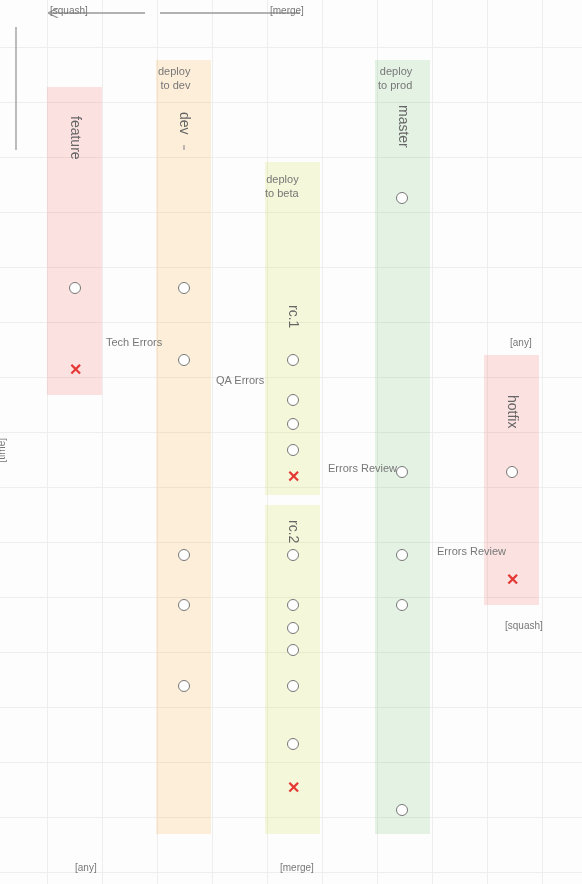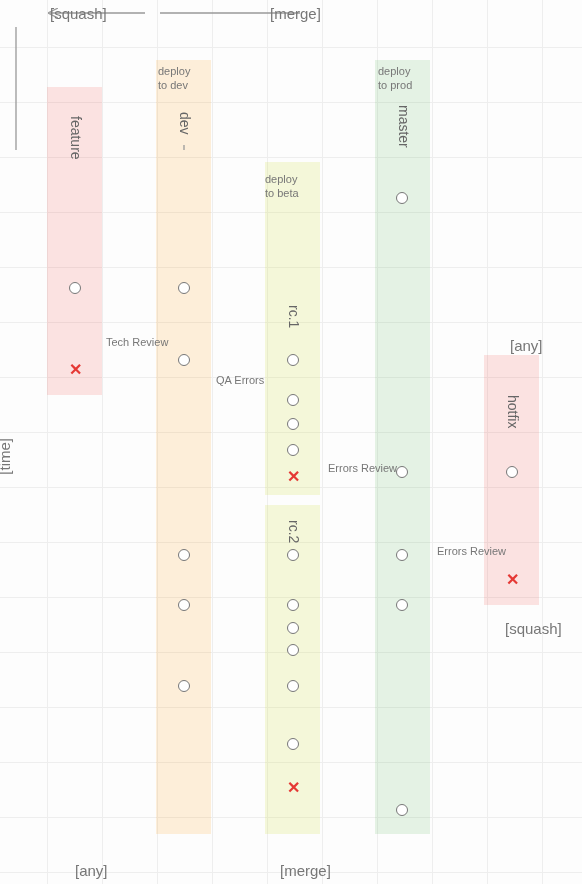--- a/index.html
+++ b/index.html
@@ -16,22 +16,22 @@
   .lane.feature{left:47px;background:rgba(244,67,54,.14)}
   .lane.dev    {left:156px;background:rgba(255,152,0,.14)}
   .lane.rc     {left:265px;background:rgba(205,220,57,.18)}
   .lane.master {left:375px;background:rgba(76,175,80,.14)}
   .lane.hotfix {left:484px;background:rgba(244,67,54,.14)}
   svg.wires{position:absolute;inset:0}
   .node{position:absolute;width:12px;height:12px;border:1px solid #777;border-radius:50%;background:#fff;transform:translate(-6px,-6px)}
   .x{position:absolute;color:#e53935;font-size:16px;font-weight:bold;transform:translate(-6px,-10px)}
   .lbl{position:absolute;font-size:11px;color:#777;white-space:nowrap}
   .lbl.brand{writing-mode:vertical-rl;transform-origin:center;color:#666;font-size:14px}
-  .lbl.deploy{text-align:left;line-height:1.3}
-  .arrow-lbl{position:absolute;font-size:15px;color:#777;white-space:nowrap}
+  .lbl.deploy{text-align:right;line-height:1.3}
+  .arrow-lbl{position:absolute;font-size:10px;color:#777;white-space:nowrap}
 </style>
 </head>
 <body>
 
 <div class="stage">
   <div class="gridbg"></div>
 
   <div class="lane feature" id="lane-feature" style="top: 87px; height: 308px;"></div>
   <div class="lane dev" id="lane-dev" style="top: 60px; height: 774px;"></div>
   <div class="lane rc" id="lane-rc-1" style="left: 265px; top: 162px; height: 333px;"></div>
@@ -43,21 +43,21 @@
   <div class="lbl deploy" style="left:265px;top:172px"><span>deploy<br>to beta</span></div>
   <div class="lbl deploy" style="left:378px;top:64px"><span>deploy<br>to prod</span></div>
 
   <div class="lbl brand" style="left:68px;top:116px"><span>feature</span></div>
   <div class="lbl brand" style="left:177px;top:112px"><span>dev</span></div>
   <div class="lbl brand" style="left:286px;top:305px"><span>rc.1</span></div>
   <div class="lbl brand" style="left:286px;top:520px"><span>rc.2</span></div>
   <div class="lbl brand" style="left:396px;top:105px"><span>master</span></div>
   <div class="lbl brand" style="left:505px;top:395px"><span>hotfix</span></div>
 
-  <div class="lbl" style="left:106px;top:336px"><span>Tech Review</span></div>
+  <div class="lbl" style="left:106px;top:336px"><span>Tech Errors</span></div>
   <div class="lbl" style="left:216px;top:374px"><span>QA Errors</span></div>
   <div class="lbl" style="left:328px;top:462px"><span>Errors Review</span></div>
   <div class="lbl" style="left:437px;top:545px"><span>Errors Review</span></div>
 
   <svg class="wires">
     <defs>
       <marker id="ah" viewBox="0 0 10 10" refX="8" refY="5" markerWidth="8" markerHeight="8" orient="auto-start-reverse">
         <path d="M0,0 L10,5 L0,10" fill="none" stroke="#999" stroke-width="1.2"></path>
       </marker>
     </defs>

